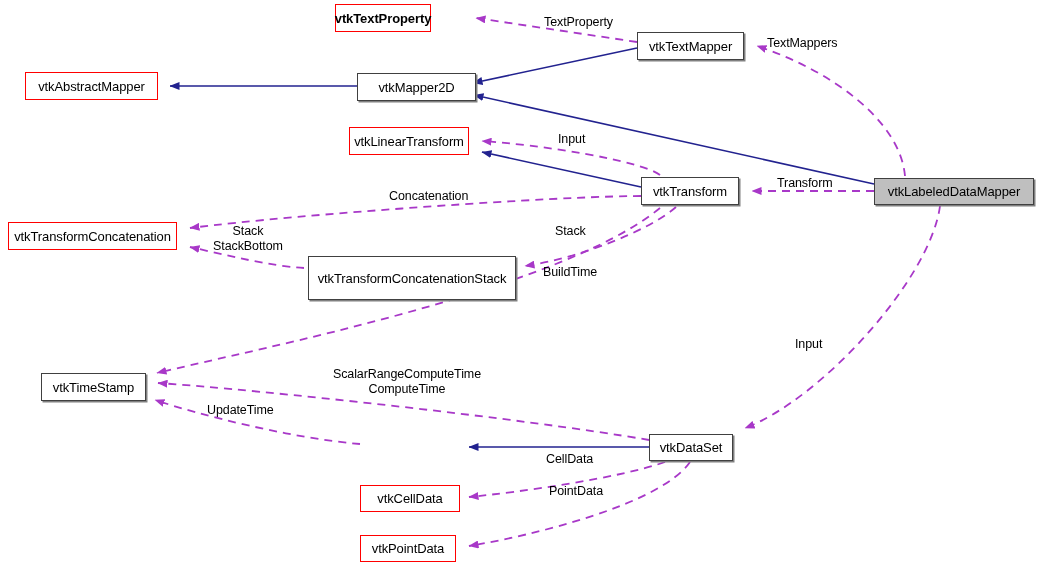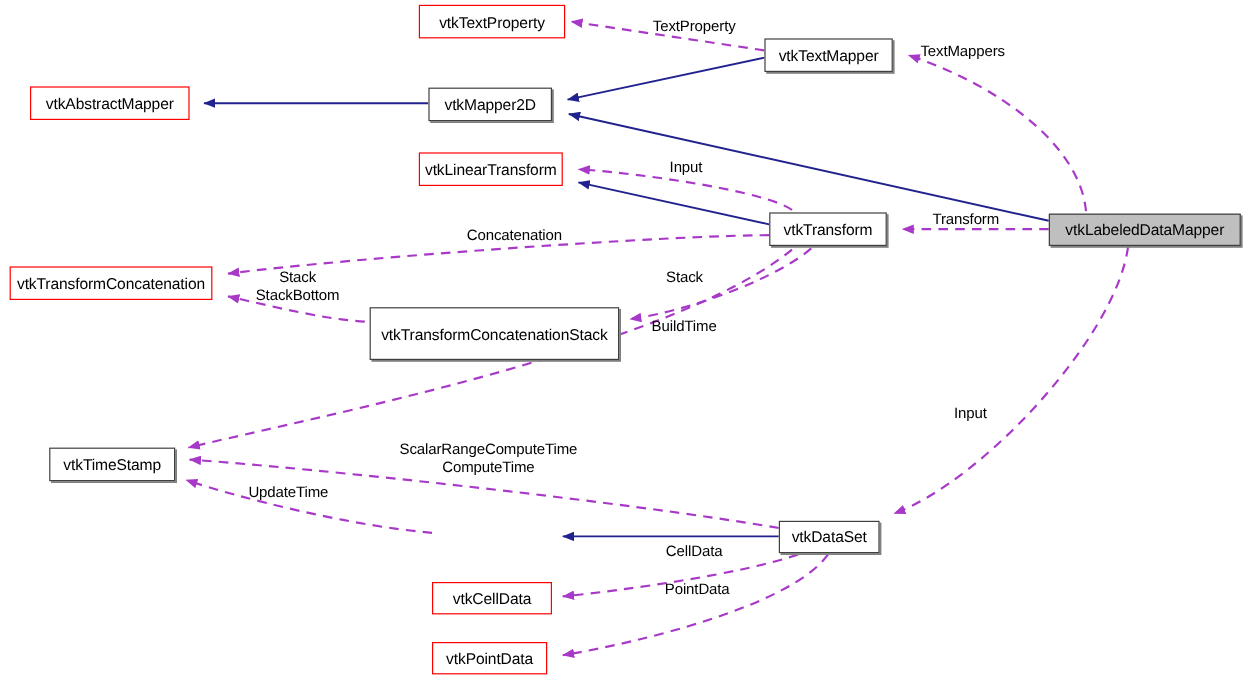--- a/index.html
+++ b/index.html
@@ -108,30 +108,30 @@
       <path d="M360,444 C290,438 200,415 155,400" marker-end="url(#arrow-usage)"></path>
 
       <path d="M940,206 C930,280 820,400 745,428" marker-end="url(#arrow-usage)"></path>
 
       <path d="M665,462 C620,478 520,492 469,497" marker-end="url(#arrow-usage)"></path>
 
       <path d="M690,462 C660,505 530,536 469,546" marker-end="url(#arrow-usage)"></path>
     </g>
   </svg>
 
-  <div class="node red" style="left:349px;  top:4px;   width:122px; height:28px;">
+  <div class="node red" style="left:335px;  top:4px;   width:96px; height:28px;font-weight:bold;">
       <span>vtkTextProperty</span>
     </div>
   <div class="node dark" style="left:637px;  top:32px;  width:107px; height:28px;">
       <span>vtkTextMapper</span>
     </div>
   <div class="node red" style="left:25px;   top:72px;  width:133px; height:28px;">
       <span>vtkAbstractMapper</span>
     </div>
-  <div class="node dark" style="left:357px;  top:73px;  width:103px; height:28px;">
+  <div class="node dark" style="left:357px;  top:73px;  width:119px; height:28px;">
       <span>vtkMapper2D</span>
     </div>
   <div class="node red" style="left:349px;  top:127px; width:120px; height:28px;">
       <span>vtkLinearTransform</span>
     </div>
   <div class="node current" style="left:874px;  top:178px; width:160px; height:27px;">
       <span>vtkLabeledDataMapper</span>
     </div>
   <div class="node dark" style="left:641px;  top:177px; width:98px;  height:28px;">
       <span>vtkTransform</span>
@@ -161,16 +161,16 @@
   <div class="edge-label" style="left:777px; top:176px; width:66px;  text-align:left;">Transform</div>
   <div class="edge-label" style="left:366px; top:189px; width:93px;  text-align:left;margin-left:23px;">Concatenation</div>
   <div class="edge-label" style="left:204px; top:224px; width:88px;  text-align:center;">Stack
 StackBottom</div>
   <div class="edge-label" style="left:555px; top:224px; width:38px;  text-align:left;">Stack</div>
   <div class="edge-label" style="left:543px; top:265px; width:65px;  text-align:left;">BuildTime</div>
   <div class="edge-label" style="left:795px; top:337px; width:36px;  text-align:left;">Input</div>
   <div class="edge-label" style="left:328px; top:367px; width:158px; text-align:center;">ScalarRangeComputeTime
 ComputeTime</div>
   <div class="edge-label" style="left:207px; top:403px; width:75px;  text-align:left;">UpdateTime</div>
-  <div class="edge-label" style="left:546px; top:452px; width:56px;  text-align:right;">CellData</div>
-  <div class="edge-label" style="left:544px; top:484px; width:64px;  text-align:right;">PointData</div>
+  <div class="edge-label" style="left:546px; top:452px; width:56px;  text-align:left;">CellData</div>
+  <div class="edge-label" style="left:544px; top:484px; width:64px;  text-align:center;">PointData</div>
 
 </div>
 
 </body></html>

